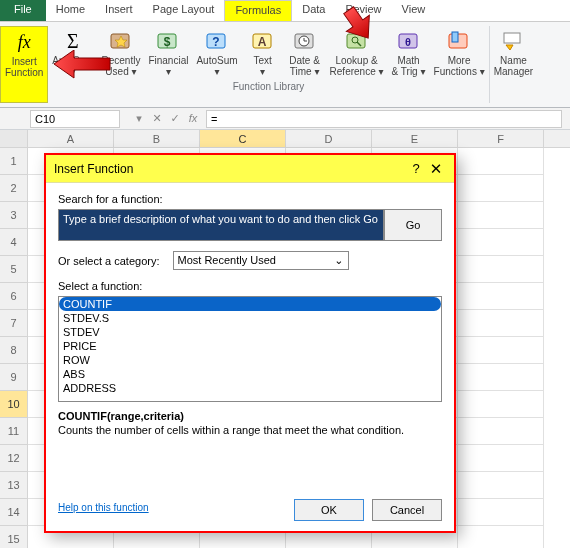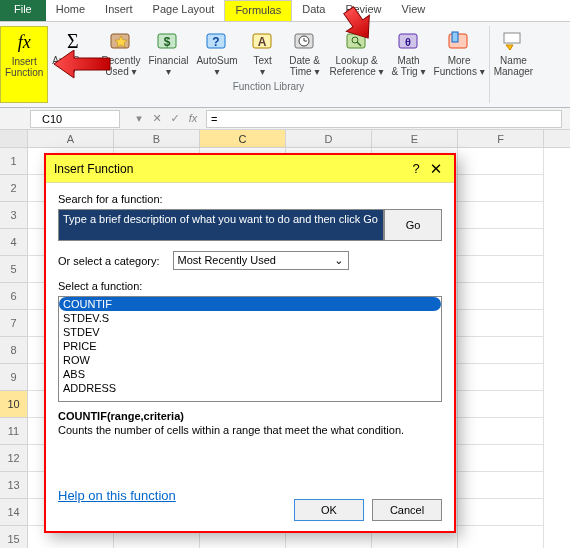--- a/index.html
+++ b/index.html
@@ -16,21 +16,21 @@
 .bigbtn { display: flex; flex-direction: column; align-items: center; justify-content: flex-start; padding: 3px 4px; cursor: pointer; min-width: 42px; }
 .bigbtn.hl { background: #ffff00; border: 1px solid #c0c040; }
 .bigbtn .ic { width: 24px; height: 24px; display: flex; align-items: center; justify-content: center; margin-bottom: 2px; }
 .bigbtn .lbl { font-size: 10px; text-align: center; line-height: 11px; color: #444; }
 .libgroup { display: flex; flex-direction: column; align-items: center; border-right: 1px solid #d5d8dc; flex: 0 0 auto; }
 .librow { display: flex; }
 .grouplabel { font-size: 10px; color: #6b6f75; text-align: center; padding-top: 1px; }
 
 
 .fbar { display: flex; align-items: center; height: 22px; border-bottom: 1px solid #d0d4d8; background: #f3f3f3; }
-.namebox { width: 90px; border: 1px solid #ccc; background: #fff; padding: 2px 11px; margin: 0 6px 0 30px; font-size: 11px; }
+.namebox { width: 90px; border: 1px solid #ccc; background: #fff; padding: 2px 4px; margin: 0 6px 0 30px; font-size: 11px; }
 .fbtns { display: flex; gap: 4px; color: #888; padding: 0 6px; }
 .fbtns span { width: 14px; text-align: center; cursor: pointer; font-size: 11px; }
 .finput { border: 1px solid #ccc; background: #fff; padding: 2px 4px; flex: 1; margin-right: 8px; font-size: 11px; }
 
 
 .grid { position: relative; }
 .colheads { display: flex; height: 18px; background: #f0f0f0; border-bottom: 1px solid #d4d4d4; }
 .rownum-blank { width: 28px; border-right: 1px solid #d4d4d4; background: #e8e8e8; }
 .colh { width: 86px; text-align: center; font-size: 11px; color: #666; border-right: 1px solid #d4d4d4; line-height: 18px; }
 .colh.active { background: #ffe699; color: #333; }
@@ -51,21 +51,21 @@
 .search-row { display: flex; }
 .search-box { flex: 1; border: 1px solid #888; background: #1a3d6d; color: #fff; padding: 3px 4px; font-size: 11px; height: 32px; line-height: 12px; }
 .go-btn { width: 58px; border: 1px solid #888; background: #f0f0f0; font-size: 11px; cursor: pointer; }
 .cat-row { display: flex; align-items: center; margin-top: 10px; gap: 13px; }
 .cat-sel { flex: 0 0 176px; border: 1px solid #888; padding: 2px 4px; font-size: 11px; display: flex; justify-content: space-between; background: #fff; cursor: pointer; }
 .fn-list { border: 1px solid #888; height: 106px; overflow-y: scroll; margin-top: 4px; background: #fff; font-size: 11px; }
 .fn-item { padding: 1px 4px; cursor: pointer; }
 .fn-item.sel { background: #0a64c8; color: #fff; border-radius: 7px; }
 .fn-sig { font-weight: bold; margin-top: 8px; }
 .fn-desc { margin-top: 2px; }
-.help-link { color: #0066cc; text-decoration: underline; cursor: pointer; position: absolute; left: 12px; bottom: 28px; font-size: 13px; }
+.help-link { color: #0066cc; text-decoration: underline; cursor: pointer; position: absolute; left: 12px; bottom: 18px; font-size: 10px; }
 .dlg-btns { position: absolute; right: 12px; bottom: 10px; display: flex; gap: 8px; }
 .dlg-btns button { width: 70px; height: 22px; border: 1px solid #888; background: #f0f0f0; font-size: 11px; cursor: pointer; }
 .dlg-btns button.ok { border: 1px solid #3a8bdb; }
 
 
 .arrow { position: absolute; pointer-events: none; }
 .arrow svg { display: block; }
 
 ::-webkit-scrollbar { width: 16px; }
 ::-webkit-scrollbar-track { background: #f0f0f0; }

